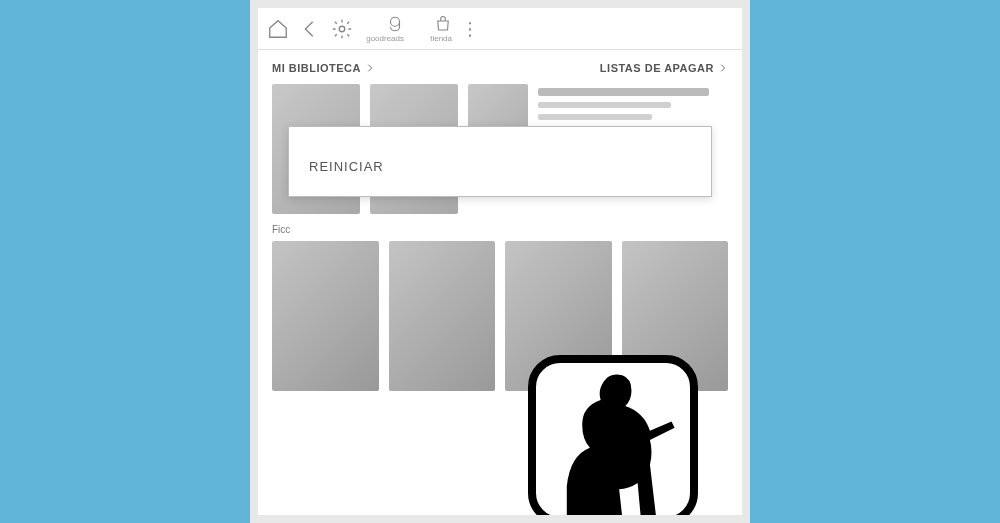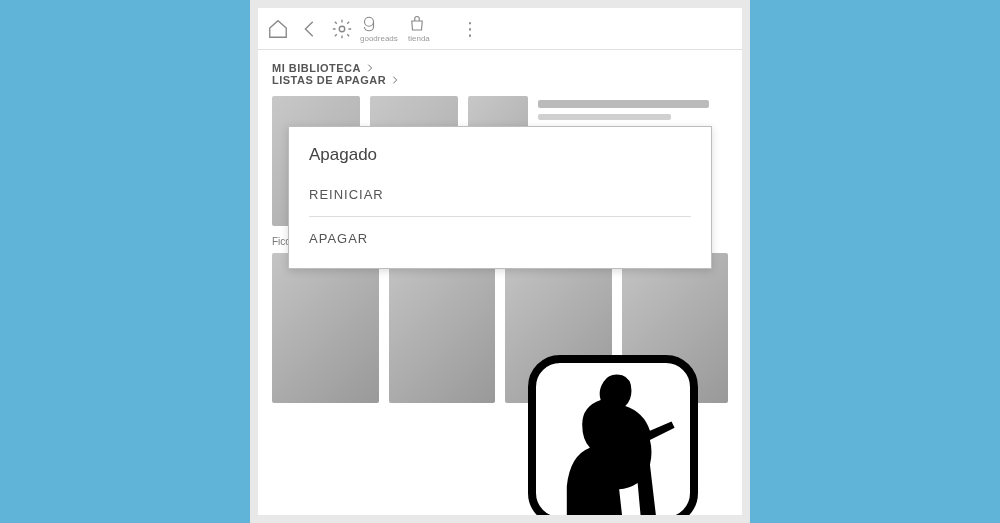--- a/index.html
+++ b/index.html
@@ -42,21 +42,21 @@
       display: flex;
       align-items: center;
       justify-content: center;
       color: #777;
       cursor: pointer;
     }
     .tb-icon svg { width: 22px; height: 22px; stroke: #888; fill: none; stroke-width: 1.5; }
     .tb-col {
       display: flex;
       flex-direction: column;
-      align-items: flex-start;
+      align-items: flex-end;
       width: 44px;
       color: #777;
       cursor: pointer;
     }
     .tb-col svg { width: 18px; height: 18px; stroke: #888; fill: none; stroke-width: 1.5; }
     .tb-col span { font-size: 8px; color: #999; margin-top: 1px; }
     .search-wrap {
       flex: 1;
       height: 30px;
       background: #f3f3f3;
@@ -83,21 +83,20 @@
       justify-content: center;
       color: #888;
       font-size: 18px;
       cursor: pointer;
     }
     
     .sections {
       display: flex;
       justify-content: space-between;
       padding: 12px 14px 6px;
-      flex-direction: column;
     }
     .sec-link {
       font-size: 11px;
       letter-spacing: 0.5px;
       color: #555;
       font-weight: 600;
       display: flex;
       align-items: center;
       gap: 4px;
       cursor: pointer;
@@ -255,23 +254,21 @@
     <div class="sec-label-small">Ficc</div>
 
     <div class="thumbs2">
       <div class="thumb2"></div>
       <div class="thumb2"></div>
       <div class="thumb2"></div>
       <div class="thumb2"></div>
     </div>
 
     <div class="modal">
-      <div class="modal-title">Apagado</div>
       <div class="modal-opt">REINICIAR</div>
-      <div class="modal-opt">APAGAR</div>
     </div>
 
     <div class="logo">
       <svg viewBox="0 0 100 100">
         <path fill="#000" d="M 20 100 L 20 80 Q 22 60 35 55 Q 30 50 30 40 Q 30 28 42 24 Q 40 18 44 12 Q 48 6 56 8 Q 62 10 62 18 Q 62 24 58 28 Q 70 32 74 44 L 88 38 L 90 42 L 74 50 Q 76 58 74 66 L 78 100 L 68 100 L 66 78 Q 60 82 54 82 L 56 100 Z"></path>
       </svg>
     </div>
 
   </div>
 </div>

